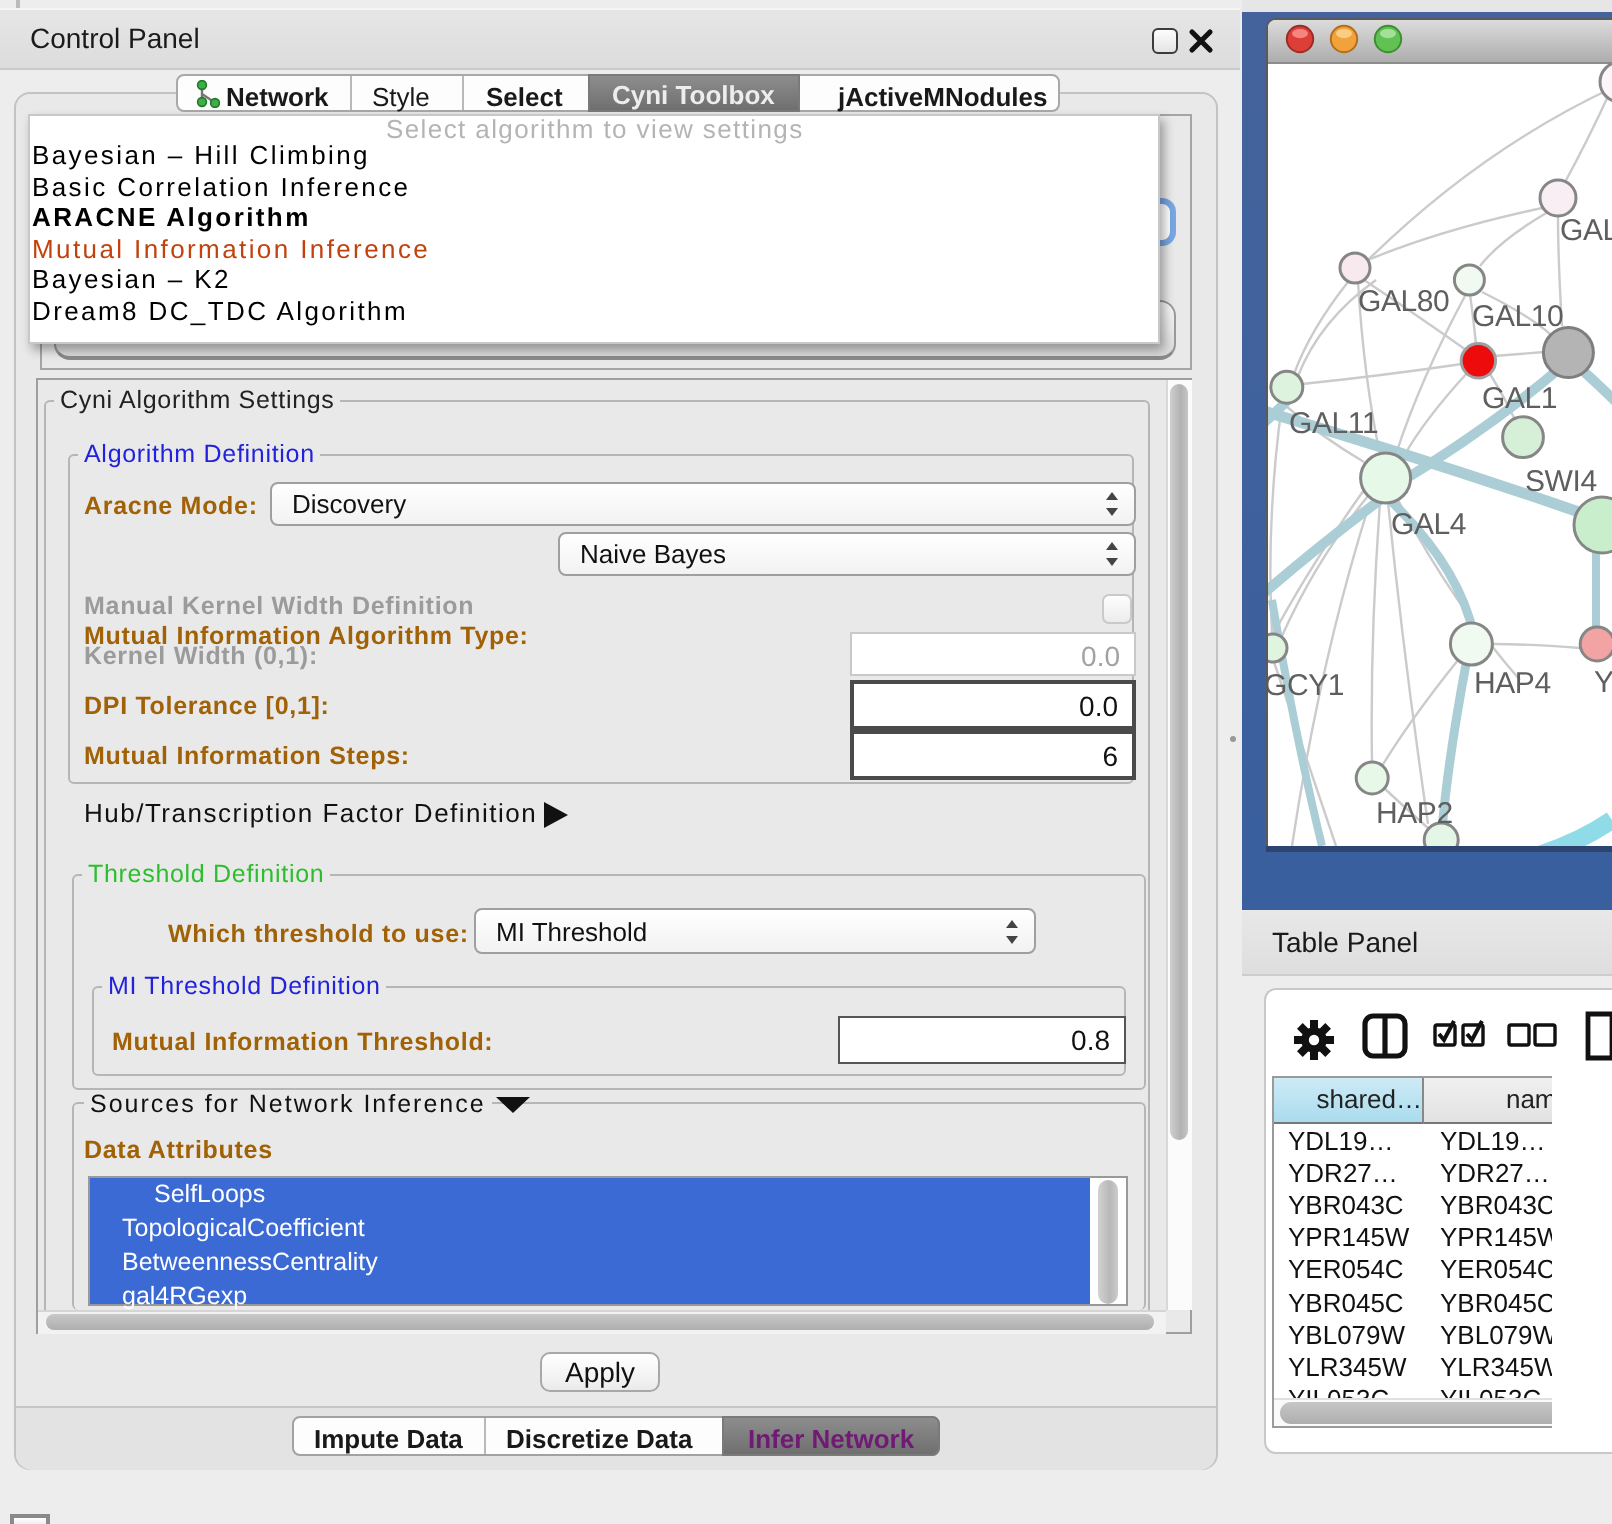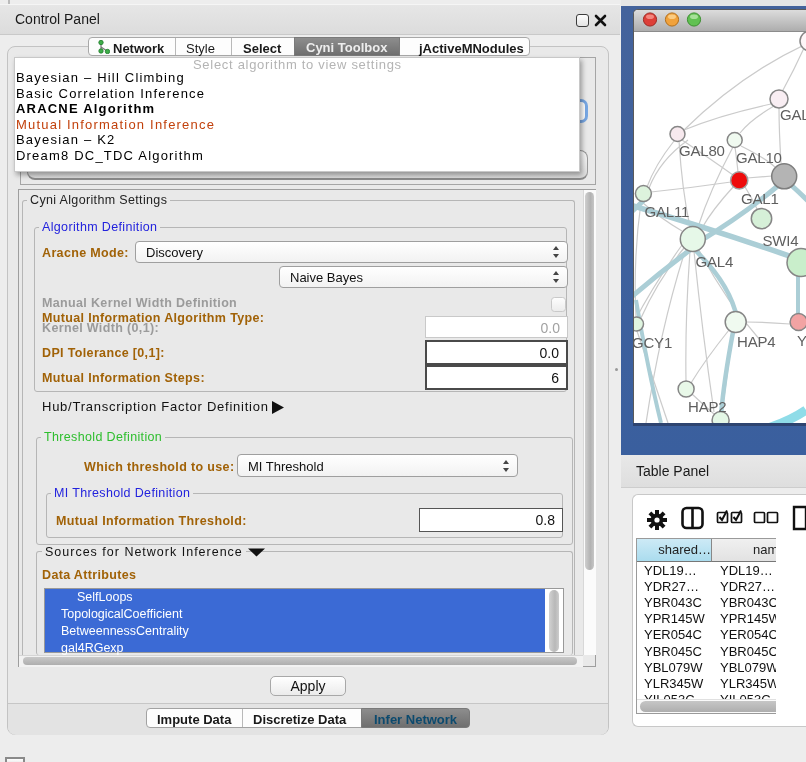--- a/index.html
+++ b/index.html
@@ -121,29 +121,29 @@
 <div class="lbl" style="left:42px;top:568px;">Data Attributes</div>
 
 <div class="a" style="left:44px;top:588px;width:520px;height:65px;border:1px solid #999;background:#fff;box-sizing:border-box;"></div>
 <div class="a" style="left:45px;top:589px;width:500px;height:63px;background:#3b6ad5;"></div>
 <div class="a" style="left:61px;top:590px;font-size:12.5px;color:#fff;margin-left:16px;">SelfLoops</div>
 <div class="a" style="left:61px;top:607px;font-size:12.5px;color:#fff;">TopologicalCoefficient</div>
 <div class="a" style="left:61px;top:624px;font-size:12.5px;color:#fff;">BetweennessCentrality</div>
 <div class="a" style="left:61px;top:641px;font-size:12.5px;color:#fff;">gal4RGexp</div>
 <div class="a" style="left:549px;top:589.5px;width:10px;height:62px;background:linear-gradient(90deg,#d2d2d2,#b8b8b8 60%,#cccccc);border-radius:5px;"></div>
 
-<div class="a" style="left:270px;top:676px;width:76px;height:20px;background:linear-gradient(#ffffff,#ebebeb);border:1px solid #a8a8a8;border-radius:5px;box-sizing:border-box;text-align:center;font-size:14px;line-height:18px;color:#111;">Apply</div>
+<div class="a" style="left:270px;top:676px;width:60px;height:20px;background:linear-gradient(#ffffff,#ebebeb);border:1px solid #a8a8a8;border-radius:5px;box-sizing:border-box;text-align:center;font-size:14px;line-height:18px;color:#111;">Apply</div>
 
 <div class="a" style="left:8px;top:703px;width:600px;height:31px;background:#e3e3e3;border-top:1px solid #c6c6c6;border-radius:0 0 8px 8px;"></div>
 <div class="a" style="left:146px;top:708px;width:324px;height:20px;background:#fdfdfd;border:1px solid #a2a2a2;border-radius:4px;box-sizing:border-box;"></div>
 <div class="a" style="left:242px;top:709px;width:1px;height:18px;background:#b9b9b9;"></div>
 <div class="a" style="left:361px;top:708px;width:109px;height:20px;background:linear-gradient(#8d8d8d,#6f6f6f);border:1px solid #7a7a7a;border-radius:0 4px 4px 0;box-sizing:border-box;"></div>
 <div class="a" style="left:157px;top:712px;font-size:13px;font-weight:bold;color:#191919;">Impute Data</div>
 <div class="a" style="left:253px;top:712px;font-size:13px;font-weight:bold;color:#191919;">Discretize Data</div>
-<div class="a" style="left:374px;top:712px;font-size:13px;font-weight:bold;color:#0c4a6e;">Infer Network</div>
+<div class="a" style="left:374px;top:712px;font-size:13px;font-weight:bold;color:#701a75;">Infer Network</div>
 
 <div class="a" style="left:5px;top:757px;width:20px;height:10px;border:2px solid #8a8a8a;background:linear-gradient(#fff,#ddd);box-sizing:border-box;"></div>
 
 <div class="a" style="left:615px;top:368px;width:3px;height:3px;background:#999;border-radius:50%;"></div>
 
 <div class="a" style="left:14px;top:57px;width:566px;height:115px;background:#fff;border:1px solid #c8c8c8;box-shadow:2px 3px 5px rgba(0,0,0,0.35);box-sizing:border-box;"></div>
 <div class="a" style="left:193px;top:56.5px;font-size:13px;color:#b4b4b4;letter-spacing:0.7px;">Select algorithm to view settings</div>
 <div class="a" style="left:16px;top:70px;font-size:13px;color:#000;letter-spacing:1.2px;">Bayesian – Hill Climbing</div>
 <div class="a" style="left:16px;top:85.6px;font-size:13px;color:#000;letter-spacing:1.2px;">Basic Correlation Inference</div>
 <div class="a" style="left:16px;top:101.2px;font-size:13px;color:#000;font-weight:bold;letter-spacing:1.2px;">ARACNE Algorithm</div>

